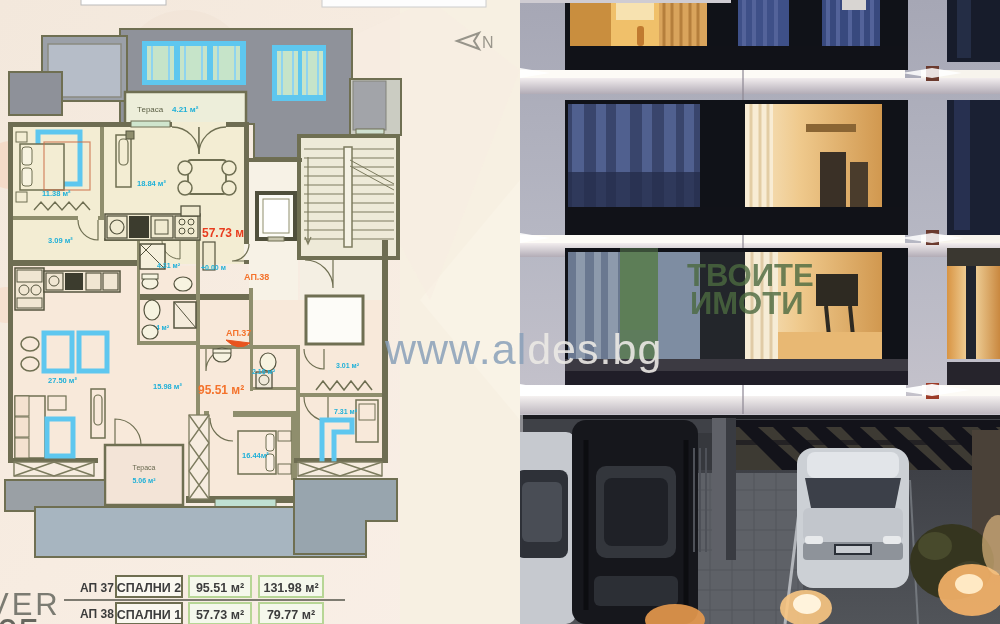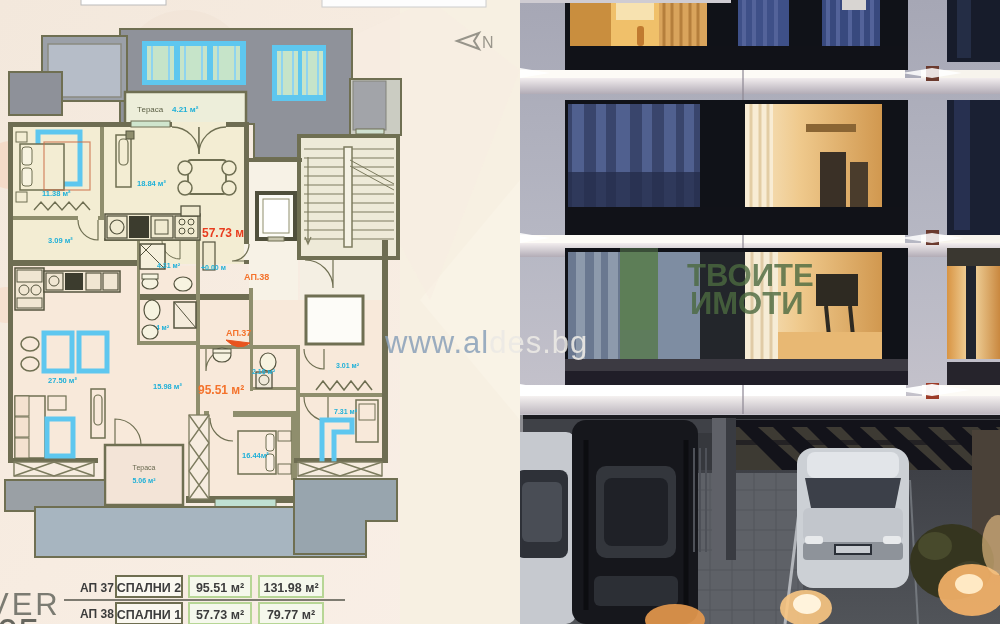--- a/index.html
+++ b/index.html
@@ -2,21 +2,21 @@
 <html><head>
 <meta charset="utf-8">
 <style>
   html,body{margin:0;padding:0;}
   body{width:1000px;height:624px;overflow:hidden;font-family:"Liberation Sans",sans-serif;background:#fff;}
   #page{position:relative;width:1000px;height:624px;}
   #plan{position:absolute;left:0;top:0;width:520px;height:624px;background:#f6ebdf;}
   #photo{position:absolute;left:520px;top:0;width:480px;height:624px;background:#23242b;text-align:center;}
   svg{display:block;}
   #wm1{position:absolute;left:214px;top:241px;font-size:80px;font-weight:bold;letter-spacing:7px;color:rgba(143,170,200,0.88);z-index:30;}
-  #wm2{position:absolute;left:385px;top:325px;font-size:31px;color:rgba(138,160,184,0.85);z-index:30;letter-spacing:1px;}
+  #wm2{position:absolute;left:385px;top:325px;font-size:43px;color:rgba(138,160,184,0.85);z-index:30;letter-spacing:1px;}
   #wm2 .ph{color:rgba(235,233,228,0.9);}
 </style>
 </head>
 <body>
 <div id="page">
 
 <div id="plan">
 <svg width="520" height="624" viewBox="0 0 520 624">
   <defs>
     <linearGradient id="bgg" x1="0" y1="0" x2="1" y2="1">

